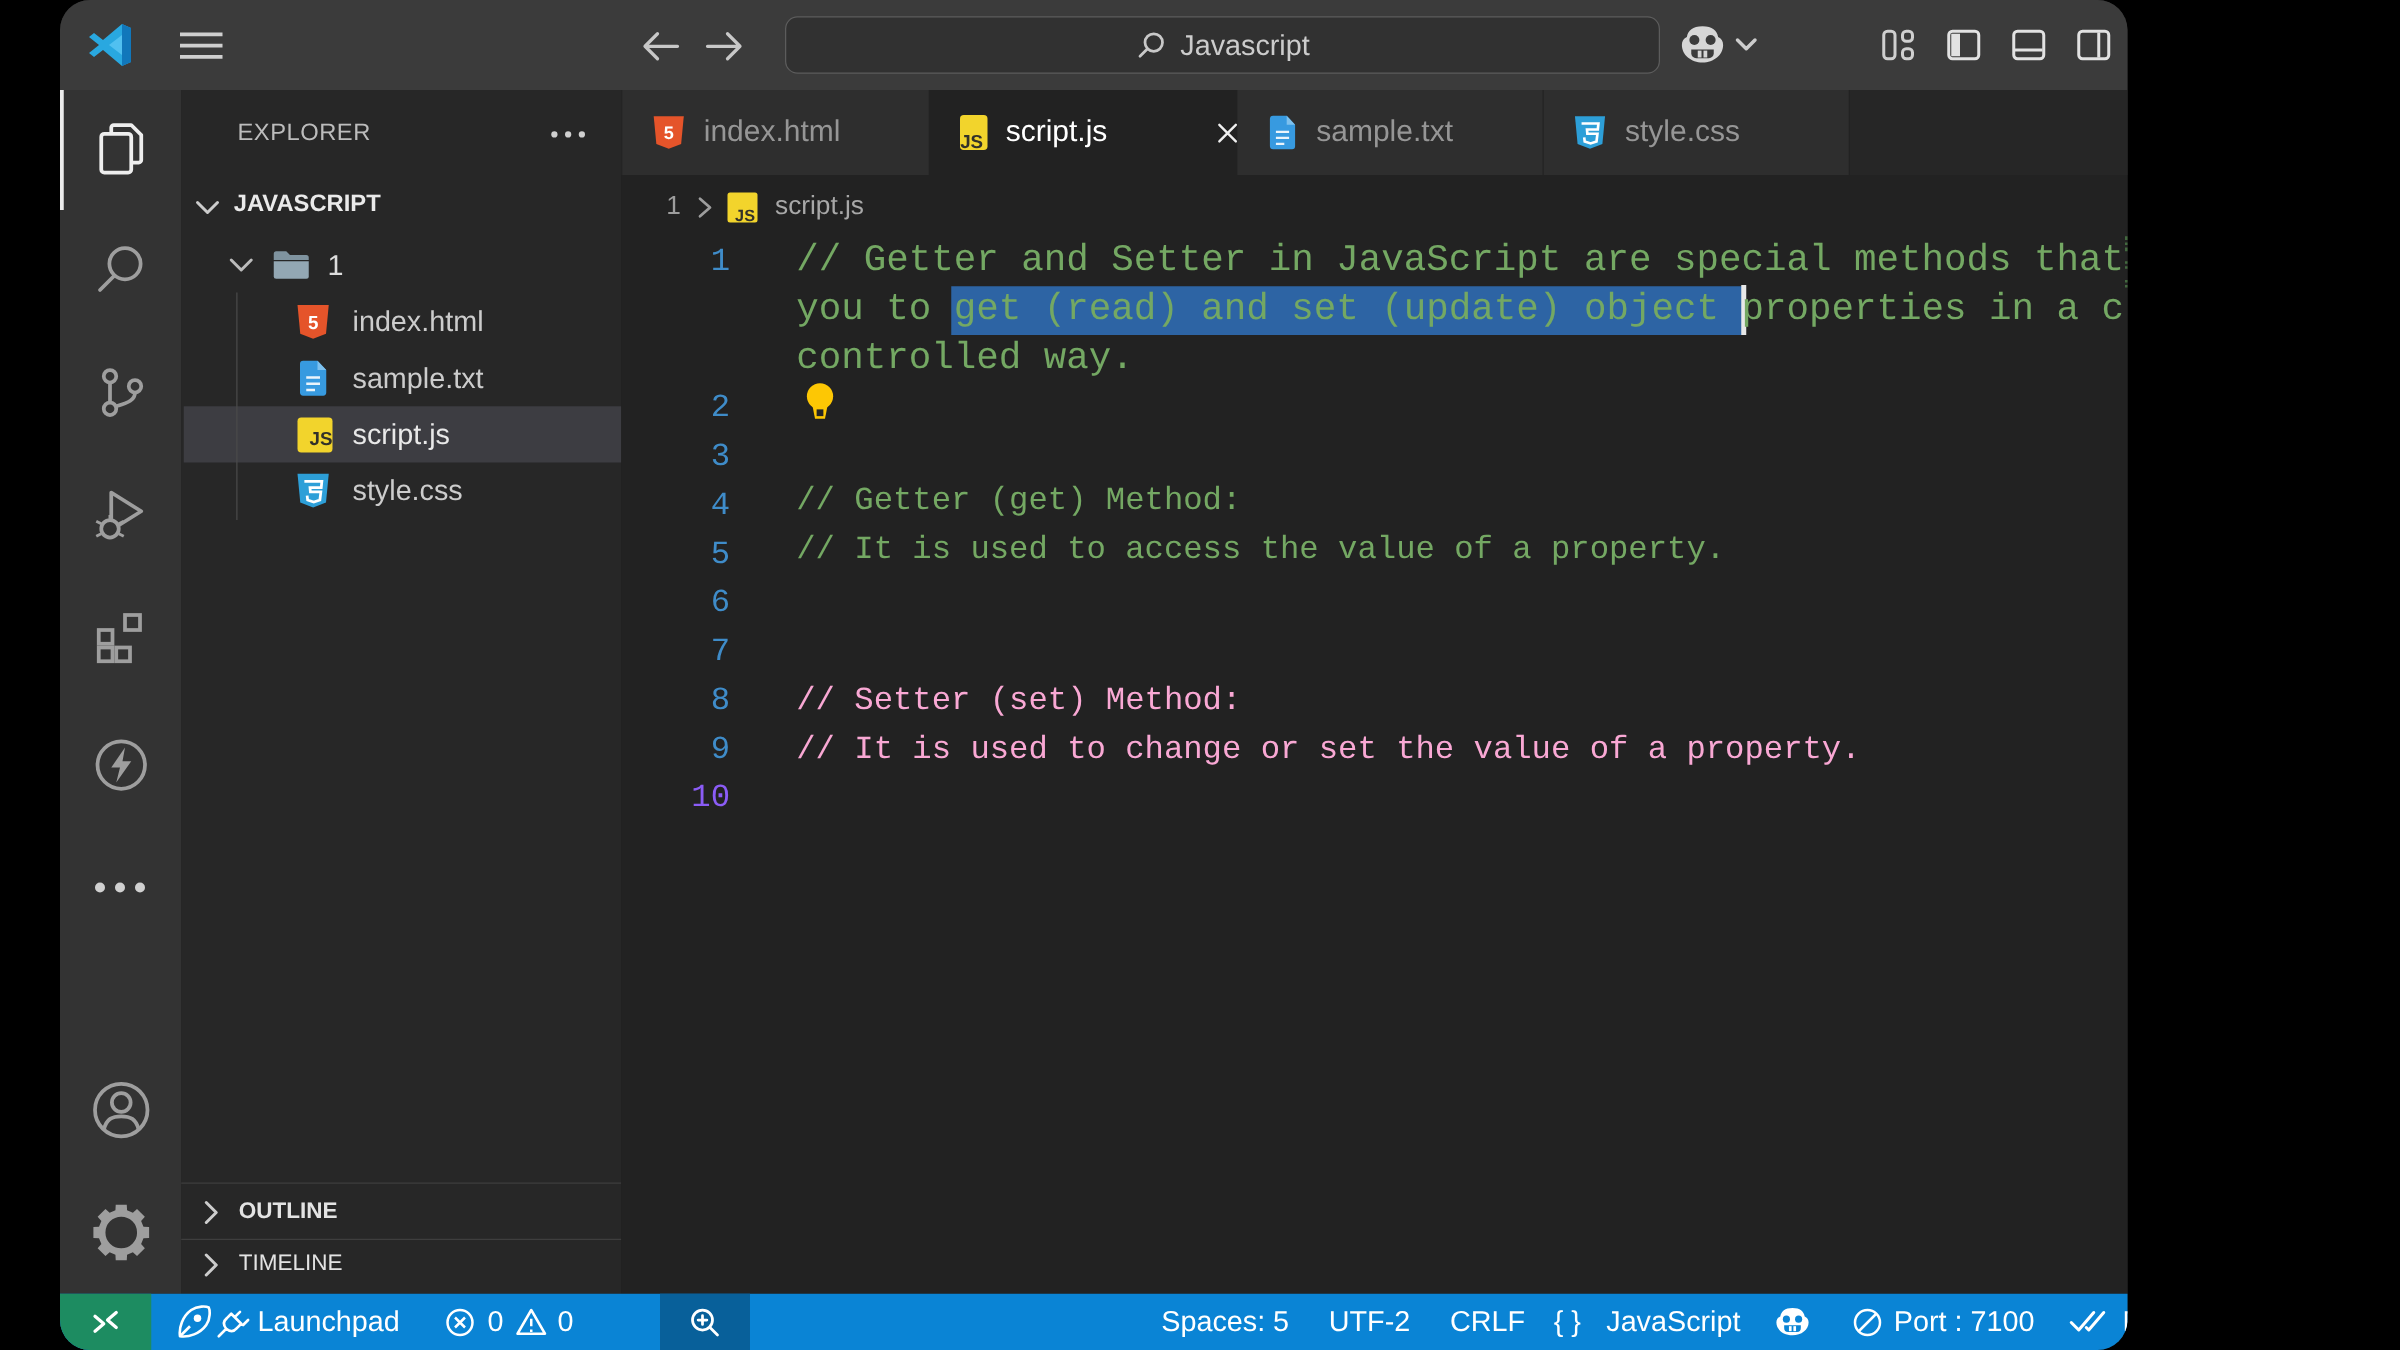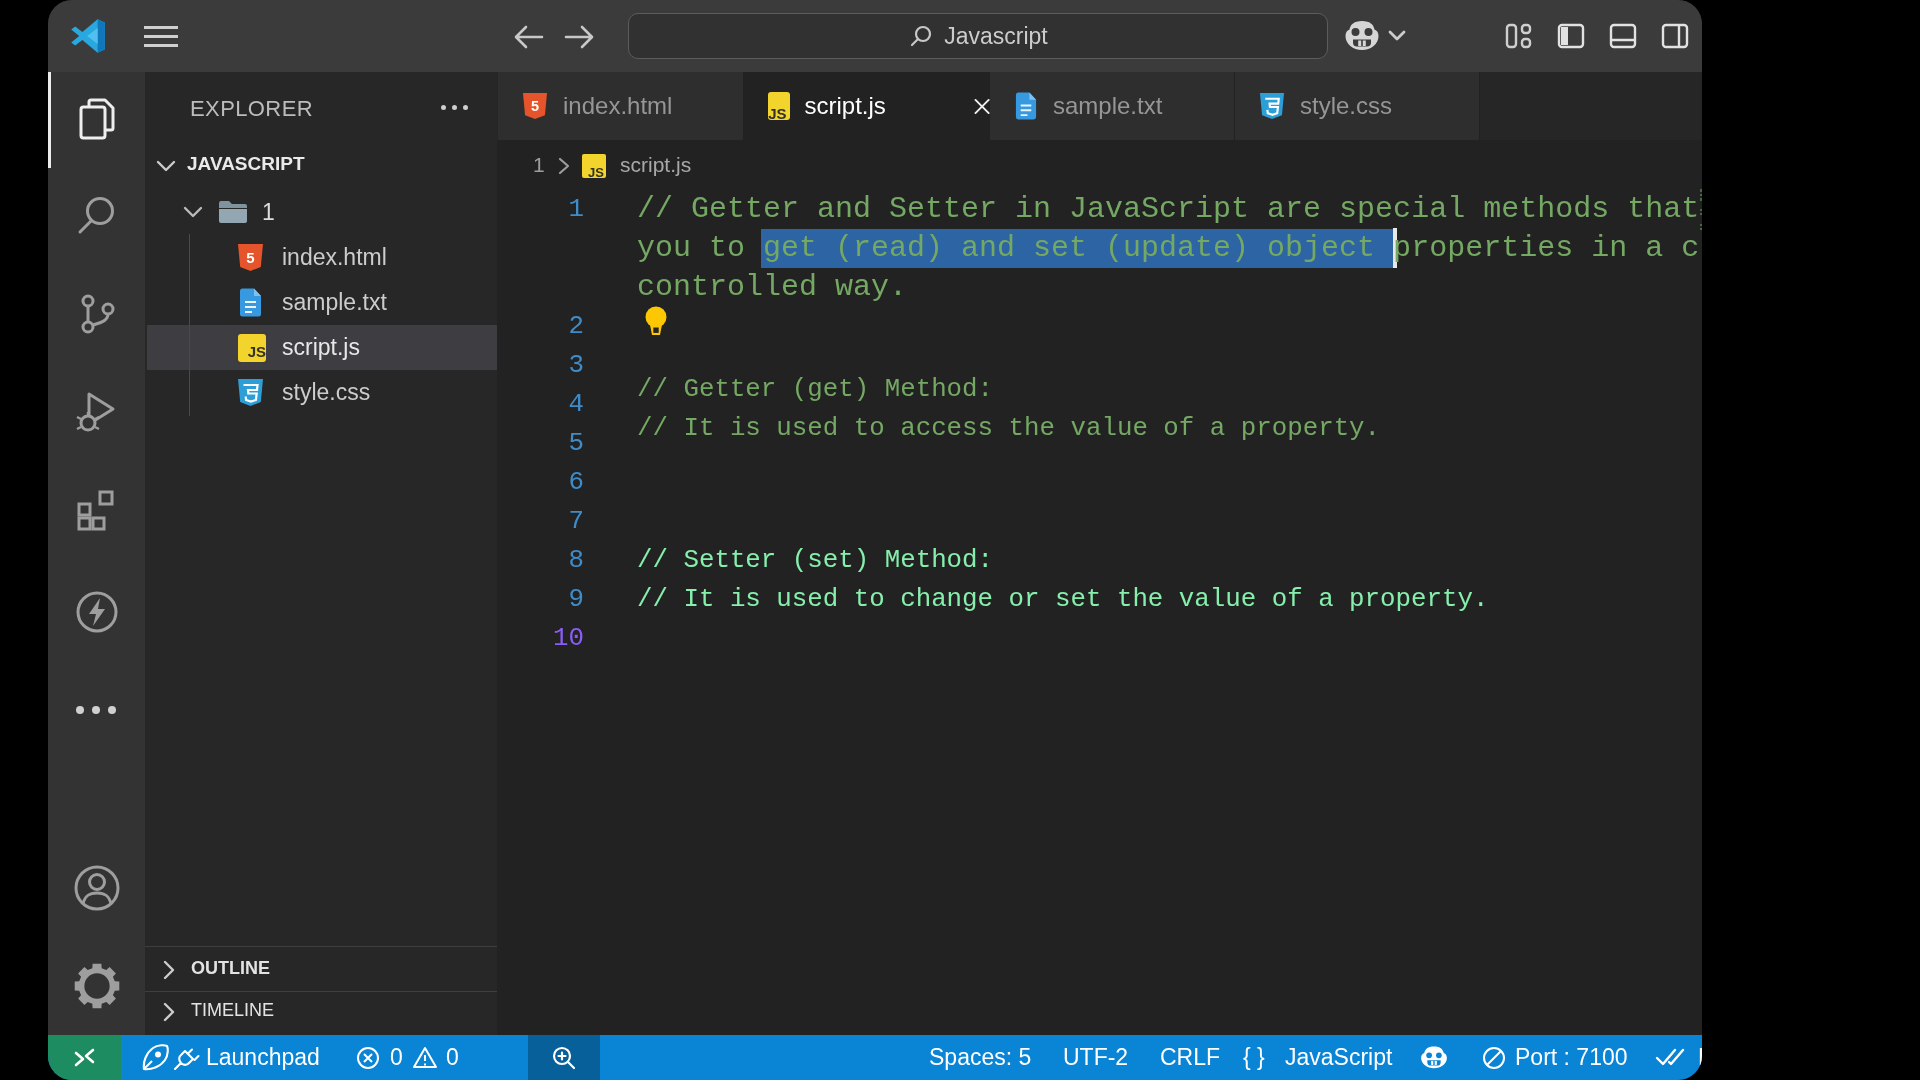--- a/index.html
+++ b/index.html
@@ -124,21 +124,21 @@
     <circle cx="24" cy="18" r="7.5" stroke="#9e9e9e" stroke-width="3" fill="none"></circle>
     <path d="M10 40 C12 31 17 29 24 29 C31 29 36 31 38 40" stroke="#9e9e9e" stroke-width="3" fill="none"></path>
   </svg>
 
   <svg class="ab" style="left:26px;top:891px" width="46" height="46" viewBox="0 0 16 16">
     <path fill="#9e9e9e" fill-rule="evenodd" d="M15.75 6.46 L15.75 9.54 L14.19 9.62 L13.53 11.23 L14.57 12.39 L12.39 14.57 L11.23 13.53 L9.62 14.19 L9.54 15.75 L6.46 15.75 L6.38 14.19 L4.77 13.53 L3.61 14.57 L1.43 12.39 L2.47 11.23 L1.81 9.62 L0.25 9.54 L0.25 6.46 L1.81 6.38 L2.47 4.77 L1.43 3.61 L3.61 1.43 L4.77 2.47 L6.38 1.81 L6.46 0.25 L9.54 0.25 L9.62 1.81 L11.23 2.47 L12.39 1.43 L14.57 3.61 L13.53 4.77 L14.19 6.38 Z M12.40 8.00 A4.4 4.4 0 1 0 3.60 8.00 A4.4 4.4 0 1 0 12.40 8.00 Z"></path>
   </svg>
 </div>
 
 <div class="ab" style="left:97px;top:72px;width:352px;height:963px;background:#272727">
-  <div class="ab" style="left:45px;top:24px;font-size:22px;letter-spacing:.4px;color:#bcbcbc">EXPLORER</div>
+  <div class="ab" style="left:45px;top:24px;font-size:19px;letter-spacing:.4px;color:#bcbcbc">EXPLORER</div>
   <div class="ab" style="left:296px;top:33px;width:5px;height:5px;border-radius:50%;background:#cfcfcf"></div>
   <div class="ab" style="left:307px;top:33px;width:5px;height:5px;border-radius:50%;background:#cfcfcf"></div>
   <div class="ab" style="left:318px;top:33px;width:5px;height:5px;border-radius:50%;background:#cfcfcf"></div>
 
   <div class="ab" style="left:2px;top:253px;width:350px;height:45px;background:#3d3d42"></div>
 
   <svg class="ab" style="left:11px;top:86px" width="20" height="16" viewBox="0 0 20 16">
         <path d="M2 4 L10 12 L18 4" stroke="#cccccc" stroke-width="2.4" fill="none" stroke-linecap="round" stroke-linejoin="round"></path>
       </svg>
   <div class="ab" style="left:42px;top:81px;font-size:19px;font-weight:bold;color:#eaeaea">JAVASCRIPT</div>
@@ -258,23 +258,23 @@
   <div class="ab mono" style="left:27px;top:352px;width:60px;text-align:right;font-size:25.8px;line-height:39px;color:#3f8cc9">5</div>
   <div class="ab mono" style="left:27px;top:391px;width:60px;text-align:right;font-size:25.8px;line-height:39px;color:#3f8cc9">6</div>
   <div class="ab mono" style="left:27px;top:430px;width:60px;text-align:right;font-size:25.8px;line-height:39px;color:#3f8cc9">7</div>
   <div class="ab mono" style="left:27px;top:469px;width:60px;text-align:right;font-size:25.8px;line-height:39px;color:#3f8cc9">8</div>
   <div class="ab mono" style="left:27px;top:508px;width:60px;text-align:right;font-size:25.8px;line-height:39px;color:#3f8cc9">9</div>
   <div class="ab mono" style="left:27px;top:547px;width:60px;text-align:right;font-size:25.8px;line-height:39px;color:#8b5cf6">10</div>
 
   <div class="ab mono" style="left:140px;top:118px;font-size:30px;line-height:39px;color:#74a863;white-space:pre">// Getter and Setter in JavaScript are special methods that allow
 you to get (read) and set (update) object properties in a clean,
 controlled way.</div>
-  <div class="ab mono" style="left:140px;top:298px;font-size:25.8px;line-height:39px;color:#74a863;white-space:pre">// Getter (get) Method:
+  <div class="ab mono" style="left:140px;top:309px;font-size:25.8px;line-height:39px;color:#74a863;white-space:pre">// Getter (get) Method:
 // It is used to access the value of a property.</div>
-  <div class="ab mono" style="left:140px;top:469px;font-size:25.8px;line-height:39px;color:#86efac;white-space:pre">// Setter (set) Method:
+  <div class="ab mono" style="left:140px;top:469px;font-size:25.8px;line-height:39px;color:#f9a8d4;white-space:pre">// Setter (set) Method:
 // It is used to change or set the value of a property.</div>
 
   <svg class="ab" style="left:147px;top:234px" width="24" height="31" viewBox="0 0 24 31">
     <circle cx="12" cy="11" r="10.5" fill="#fdc704"></circle>
     <path d="M5.5 16 h13 l-2.5 13 h-8 Z" fill="#fdc704"></path>
     <rect x="9.3" y="21.5" width="5.4" height="5.4" fill="#252525"></rect>
   </svg>
 
   <div class="ab" style="left:1203px;top:117px;width:128px;height:2.5px;background:#43693f"></div>
   <div class="ab" style="left:1203px;top:121.5px;width:20px;height:2.5px;background:#43693f"></div>

